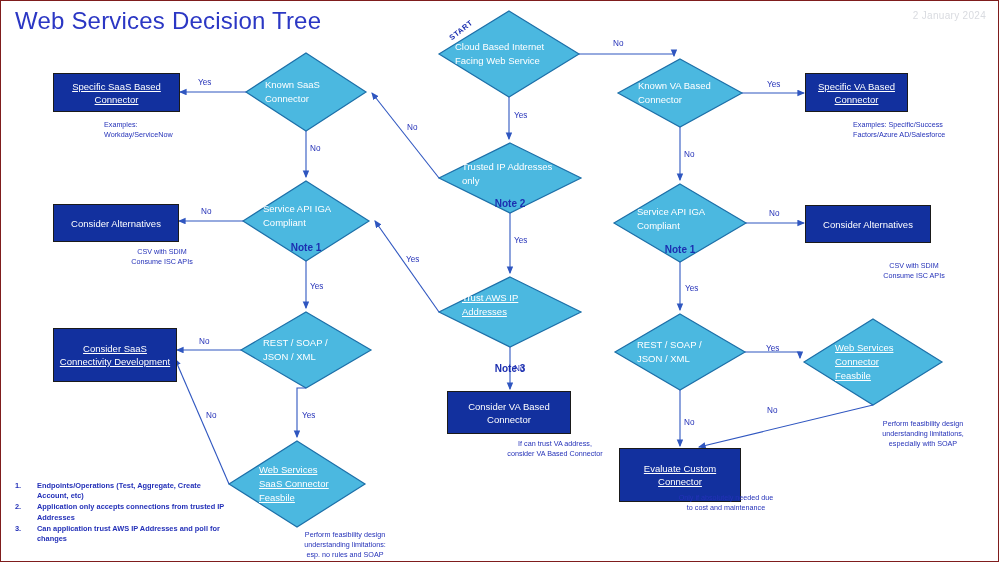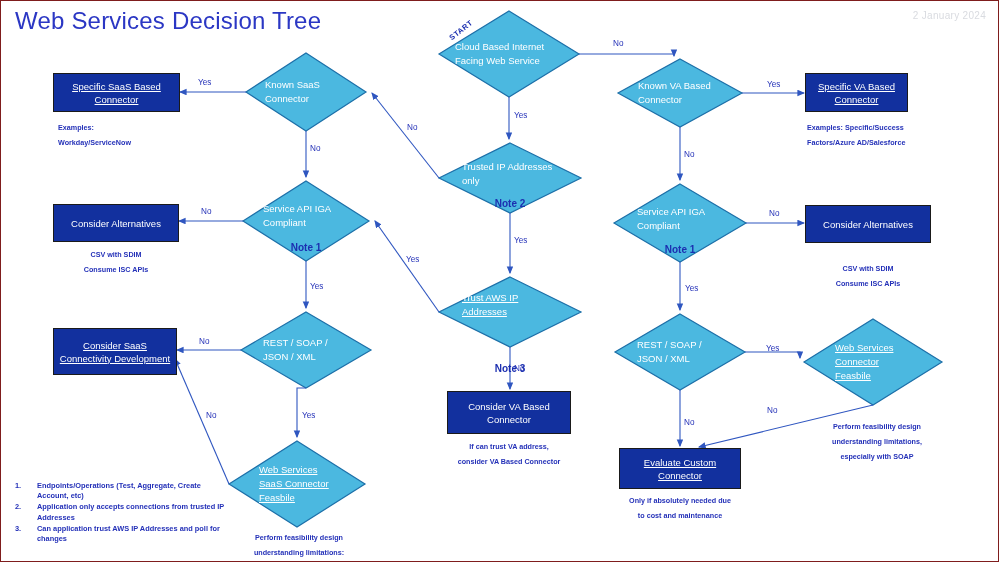--- a/index.html
+++ b/index.html
@@ -55,22 +55,22 @@
     font-size:9.5px;line-height:13px;
     box-sizing:border-box;
     padding:2px 4px;
   }
   .box.u span{text-decoration:underline;}
 
   
   .caption{
     position:absolute;
     text-align:center;
-    font-size:7.2px;line-height:15px;
-    color:#2431b8;font-weight:700;
+    font-size:7.2px;line-height:10px;
+    color:#2431b8;font-weight:400;margin-left:46px;
   }
   .caption.left{text-align:left;}
 
   
   .elabel{
     position:absolute;
     font-size:8.2px;color:#2431b8;
     white-space:nowrap;font-weight:500;
   }
   .start-label{
@@ -243,31 +243,31 @@
   </div>
   <div class="caption" style="left:52px;top:246px;width:126px;white-space:pre-line;">CSV with SDIM
 Consume ISC APIs</div>
 
   <div class="box" style="left:804px;top:204px;width:126px;height:38px;">
     <span>Consider Alternatives</span>
   </div>
   <div class="caption" style="left:804px;top:260px;width:126px;white-space:pre-line;">CSV with SDIM
 Consume ISC APIs</div>
 
-  <div class="box u" style="left:52px;top:327px;width:124px;height:47px;">
+  <div class="box u" style="left:52px;top:327px;width:124px;height:54px;">
     <span>Consider SaaS Connectivity Development</span>
   </div>
 
   <div class="box" style="left:446px;top:390px;width:124px;height:43px;">
     <span>Consider VA Based Connector</span>
   </div>
   <div class="caption" style="left:437px;top:438px;width:142px;white-space:pre-line;">If can trust VA address,
 consider VA Based Connector</div>
 
-  <div class="box u" style="left:618px;top:447px;width:122px;height:41px;">
+  <div class="box u" style="left:618px;top:447px;width:122px;height:54px;">
     <span>Evaluate Custom Connector</span>
   </div>
   <div class="caption" style="left:613px;top:492px;width:132px;white-space:pre-line;">Only if absolutely needed due
 to cost and maintenance</div>
 
   <div class="caption" style="left:228px;top:529px;width:140px;white-space:pre-line;">Perform feasibility design
 understanding limitations:
 esp. no rules and SOAP</div>
   <div class="caption" style="left:806px;top:418px;width:140px;white-space:pre-line;">Perform feasibility design
 understanding limitations,

